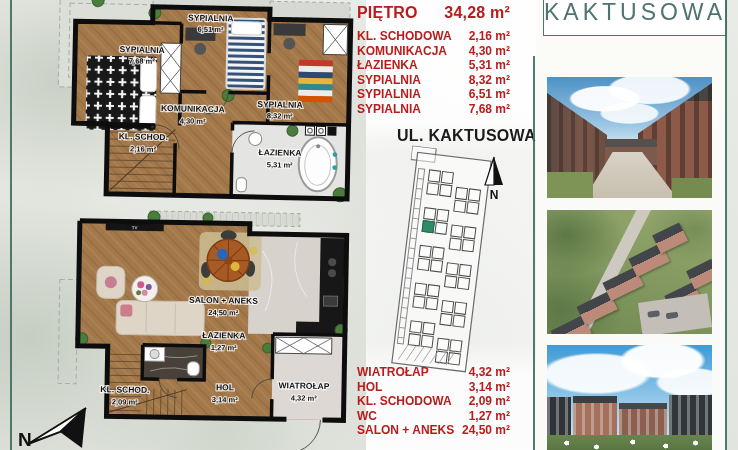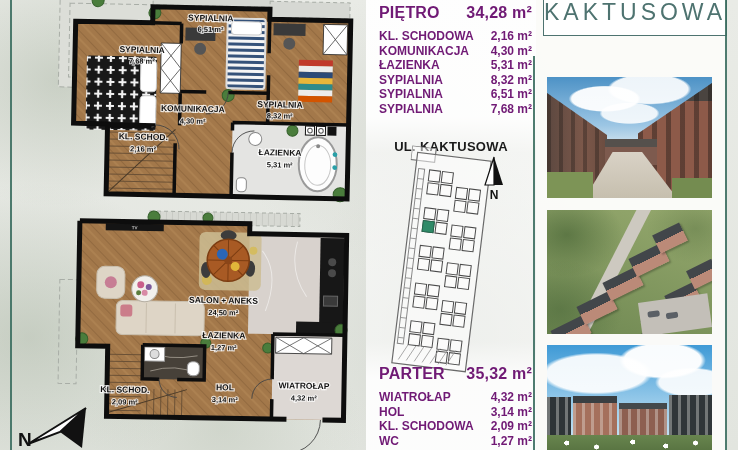--- a/index.html
+++ b/index.html
@@ -18,25 +18,25 @@
       linear-gradient(180deg,#e9ebe6,#e2e5df);
   }
   .midcol{position:absolute;left:366px;top:0;width:170px;height:450px;
     background:linear-gradient(180deg,rgba(255,255,255,.95) 0 26%,rgba(255,255,255,.6) 34% 76%,rgba(255,255,255,.92) 84%);}
   .rightcol{position:absolute;left:536px;top:0;width:190px;height:450px;background:rgba(252,252,250,.92);}
   .tealline{position:absolute;top:0;width:2px;height:450px;background:#3c6e60;opacity:.9}
   .tl-left{left:10px}.tl-right{left:725px}
   .tl-mid{left:533px;top:56px;height:394px}
 
   
-  .tbl{position:absolute;left:379px;width:153px;color:#701a75}
+  .tbl{position:absolute;left:357px;width:153px;color:#b91c1c}
   .tbl .hd{display:flex;justify-content:space-between;align-items:baseline;font-weight:bold;font-size:16px;margin-bottom:7px;letter-spacing:.2px}
   .tbl .row{display:flex;justify-content:space-between;font-weight:bold;font-size:12px;line-height:14.6px}
   .t-upper{top:4px}.t-lower{top:365px}
-  .street{position:absolute;left:366px;top:139px;width:170px;text-align:center;font-weight:bold;font-size:13px;color:#1b1b1b;letter-spacing:.3px}
+  .street{position:absolute;left:366px;top:127px;width:170px;text-align:right;font-weight:bold;font-size:16px;color:#1b1b1b;letter-spacing:.3px}
 
   
   .logo{position:absolute;left:543px;top:-12px;width:182px;height:46px;border:1.5px solid #4e7370;
     background:rgba(255,255,255,.92);display:flex;align-items:center;justify-content:center;
     font-size:23px;font-weight:300;letter-spacing:4px;color:#4e7370}
 
   
   .plan{position:absolute;left:56px;width:306px}
   .plan-u{top:-6px;height:220px;transform:rotate(1.2deg)}
   .plan-l{top:210px;height:240px;transform:rotate(1deg)}
@@ -397,24 +397,20 @@
 
 <div class="compass-site">
 <svg width="26" height="48" viewBox="0 0 26 48">
   <polygon points="4,32 13,4 13,32" fill="#fff" stroke="#111" stroke-width="1.2"></polygon>
   <polygon points="13,4 22,32 13,32" fill="#111"></polygon>
   <text class="nlab" x="13" y="46">N</text>
 </svg>
 </div>
 
 <div class="tbl t-lower">
-  <div class="hd">
-    <span>PARTER</span>
-    <span>35,32 m²</span>
-  </div>
   <div class="row">
       <span>WIATROŁAP</span>
       <span>4,32 m²</span>
     </div>
   <div class="row">
       <span>HOL</span>
       <span>3,14 m²</span>
     </div>
   <div class="row">
       <span>KL. SCHODOWA</span>

